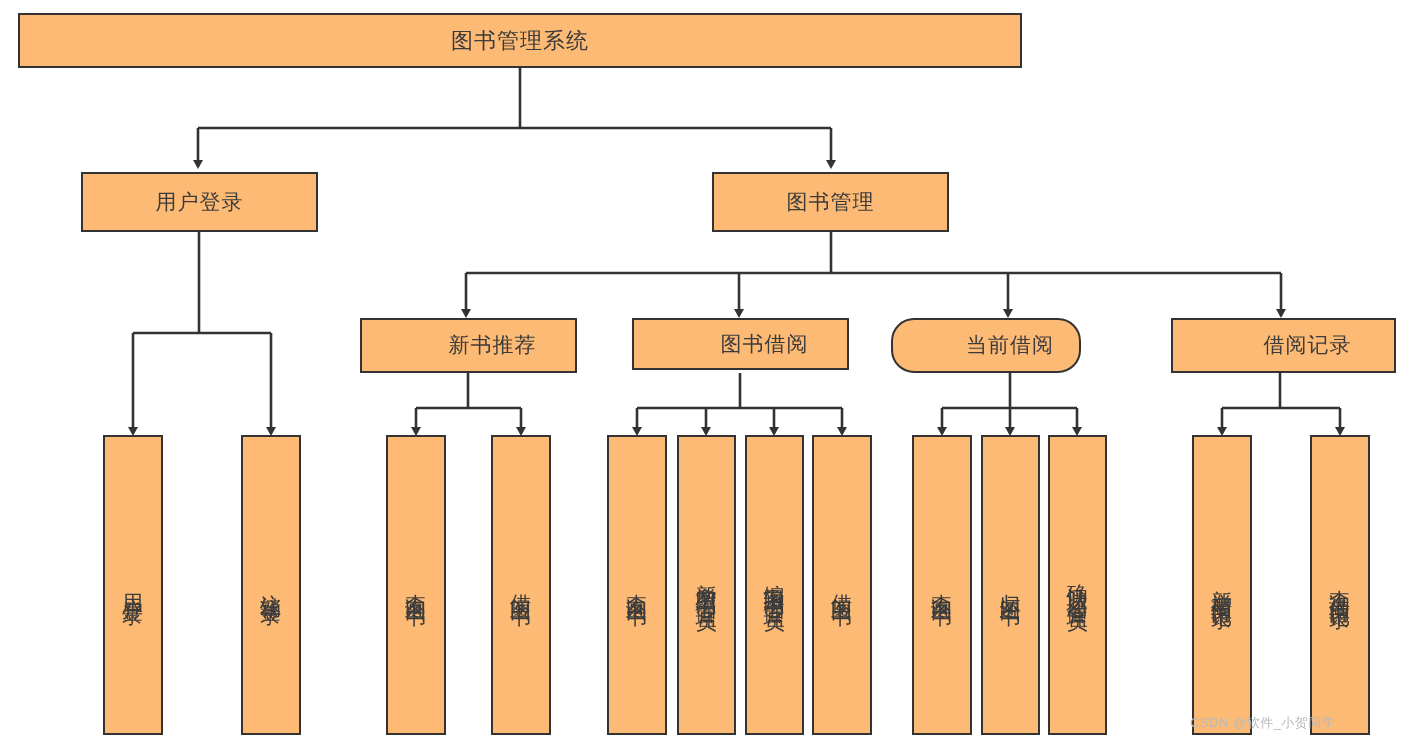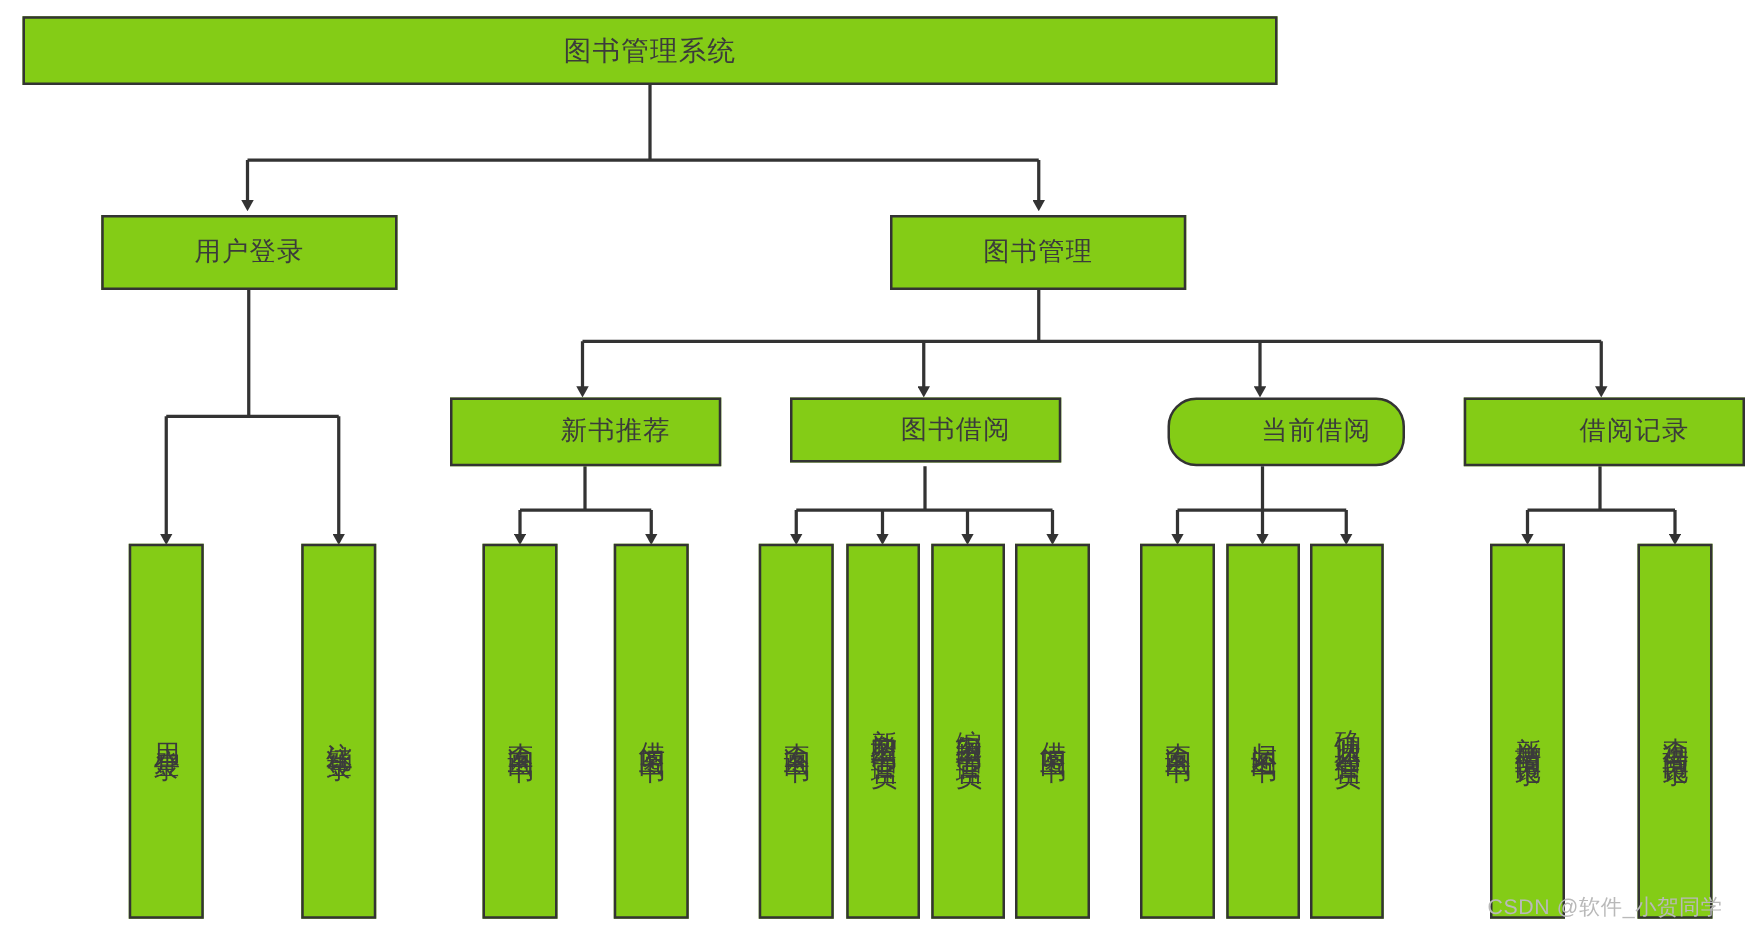--- a/index.html
+++ b/index.html
@@ -23,21 +23,21 @@
     left: 0;
     top: 0;
     width: 1405px;
     height: 747px;
     pointer-events: none;
   }
   .node {
     position: absolute;
     box-sizing: border-box;
     border: 2px solid #333333;
-    background: #84cc16;
+    background: #fdba74;
     display: flex;
     align-items: center;
     justify-content: center;
     color: #3b3b3b;
     font-size: 21px;
     line-height: 1.18;
     letter-spacing: 1px;
     white-space: nowrap;
   }
   .node.level0 { font-size: 22px; }
@@ -60,21 +60,21 @@
   }
   .node.leaf .label {
     writing-mode: vertical-rl;
     text-orientation: upright;
     text-align: center;
   }
   .watermark {
     position: absolute;
     left: 1190px;
     top: 714px;
-    font-size: 17px;
+    font-size: 13px;
     color: #b9b9b9;
     white-space: nowrap;
     letter-spacing: 0.5px;
     font-family: "Liberation Sans", "DejaVu Sans", sans-serif;
   }
 </style>
 </head>
 <body>
 
 <div id="diagram">
@@ -139,21 +139,21 @@
   <div class="node level1" style="left:712px; top:172px; width:237px; height:60px;text-align:right;">
     <span class="label">图书管理</span>
   </div>
 
   <div class="node level2" style="left:360px; top:318px; width:217px; height:55px;">
     <span class="label">新书推荐</span>
   </div>
   <div class="node level2" style="left:632px; top:318px; width:217px; height:52px;">
     <span class="label">图书借阅</span>
   </div>
-  <div class="node level2" style="left:934px; top:318px; width:190px; height:55px;border-radius:23px;">
+  <div class="node level2" style="left:891px; top:318px; width:190px; height:55px;border-radius:23px;">
     <span class="label">当前借阅</span>
   </div>
   <div class="node level2" style="left:1171px; top:318px; width:225px; height:55px;">
     <span class="label">借阅记录</span>
   </div>
 
   <div class="node leaf" style="left:103px; top:435px; width:60px; height:300px;">
     <span class="label">用户登录</span>
   </div>
   <div class="node leaf" style="left:241px; top:435px; width:60px; height:300px;">

